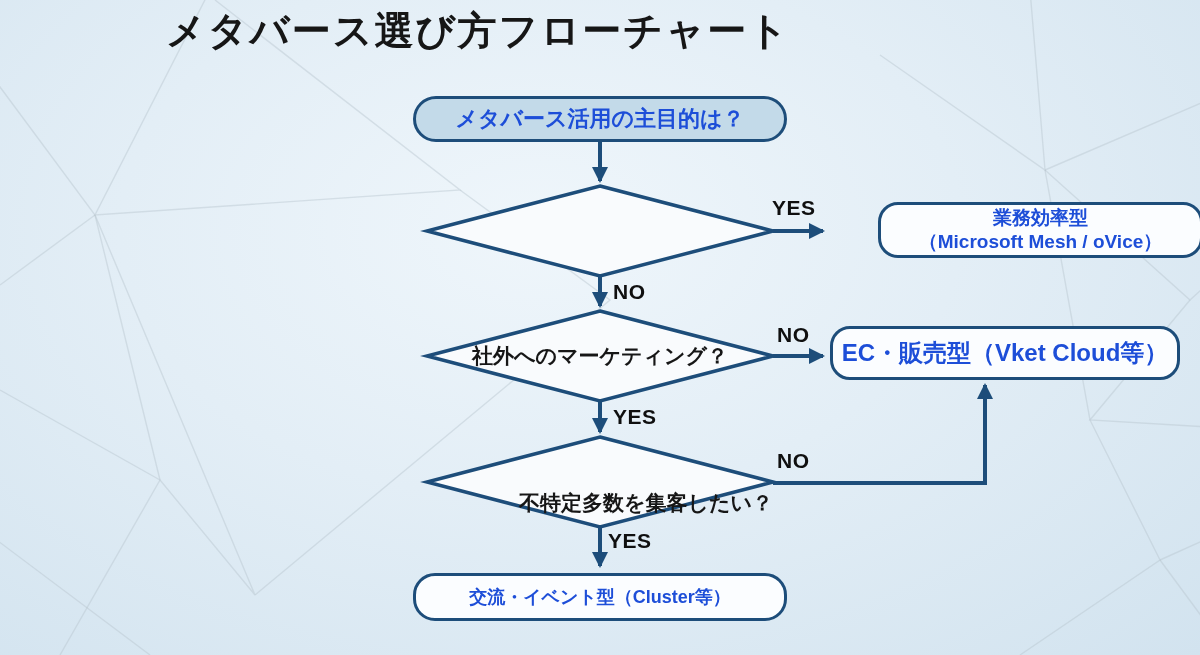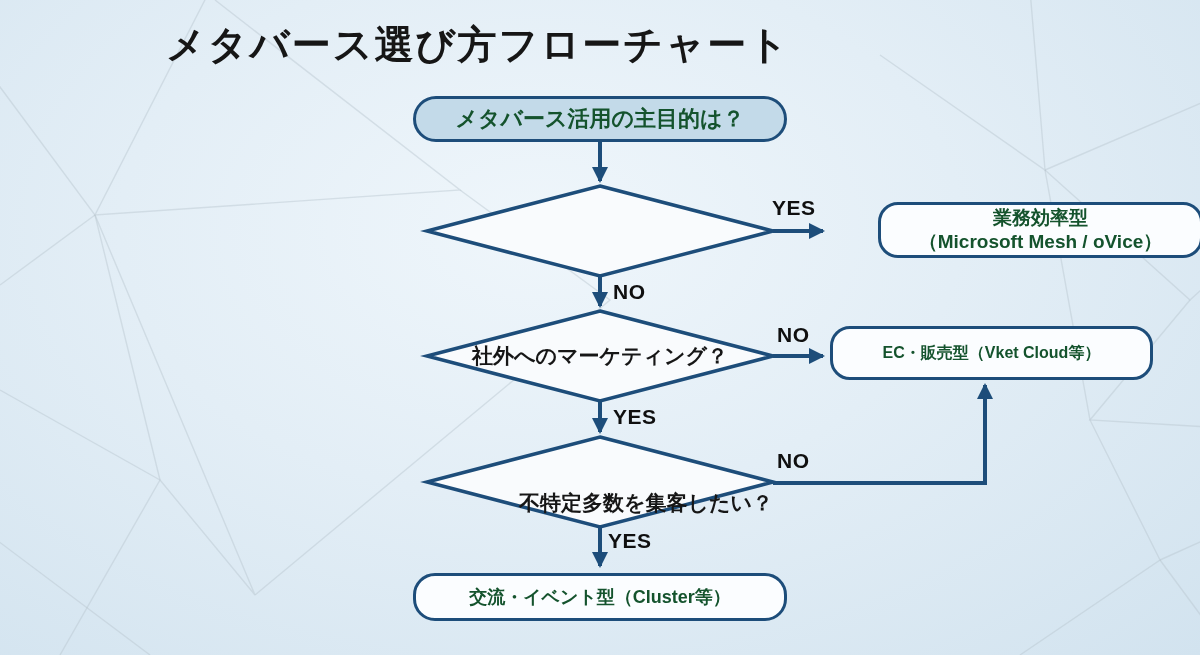--- a/index.html
+++ b/index.html
@@ -4,31 +4,31 @@
 <style>
   html,body{margin:0;padding:0;background:#dfeaf4;}
   .canvas{
     position:relative;width:1200px;height:655px;overflow:hidden;
     background:radial-gradient(ellipse at 45% 35%, #eff6fb 0%, #e3eef6 45%, #d2e3ef 100%);
     font-family:"Liberation Sans","DejaVu Sans",sans-serif;
   }
   svg.bg,svg.flow{position:absolute;left:0;top:0;width:1200px;height:655px;}
   .bg line, .bg polyline{stroke:#b8c5cf;stroke-width:1.4;fill:none;opacity:.45;}
   .title{
-    position:absolute;left:0;top:18px;width:956px;margin:0;text-align:center;
+    position:absolute;left:0;top:4px;width:956px;margin:0;text-align:center;
     font-size:39px;font-weight:bold;letter-spacing:2px;color:#161616;
   }
   .node{
     position:absolute;box-sizing:border-box;border:3.5px solid #1d4d7a;
     display:flex;flex-direction:column;align-items:center;justify-content:center;
-    color:#14532d;font-weight:bold;text-align:center;
+    color:#1d4ed8;font-weight:bold;text-align:center;
   }
   .start-node{left:413px;top:96px;width:374px;height:46px;border-radius:23px;background:#c3dae9;font-size:22px;}
   .result-1{left:878px;top:202px;width:325px;height:56px;border-radius:20px;background:#fbfdff;font-size:19px;line-height:1.25;}
-  .result-2{left:830px;top:326px;width:323px;height:54px;border-radius:20px;background:#fbfdff;font-size:16px;}
+  .result-2{left:830px;top:326px;width:350px;height:54px;border-radius:20px;background:#fbfdff;font-size:24px;}
   .result-3{left:413px;top:573px;width:374px;height:48px;border-radius:22px;background:#fbfdff;font-size:18px;}
   .diamond-shape{fill:#f9fbfd;stroke:#1d4d7a;stroke-width:3.5;}
   .connector{stroke:#1d4d7a;stroke-width:4;fill:none;}
   .q-label{
     position:absolute;width:346px;text-align:center;color:#161616;
     font-size:21px;font-weight:bold;
   }
   .q1{left:427px;top:217px;}
   .q2{left:427px;top:342px;}
   .q3{left:427px;top:489px;text-align:right;}

